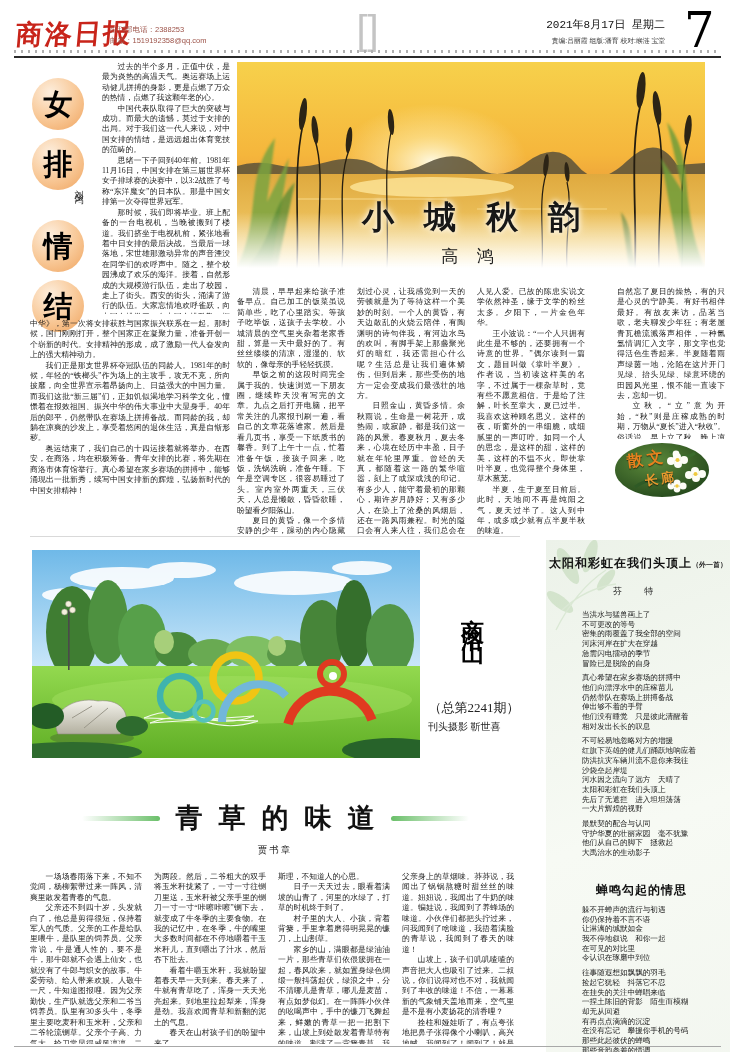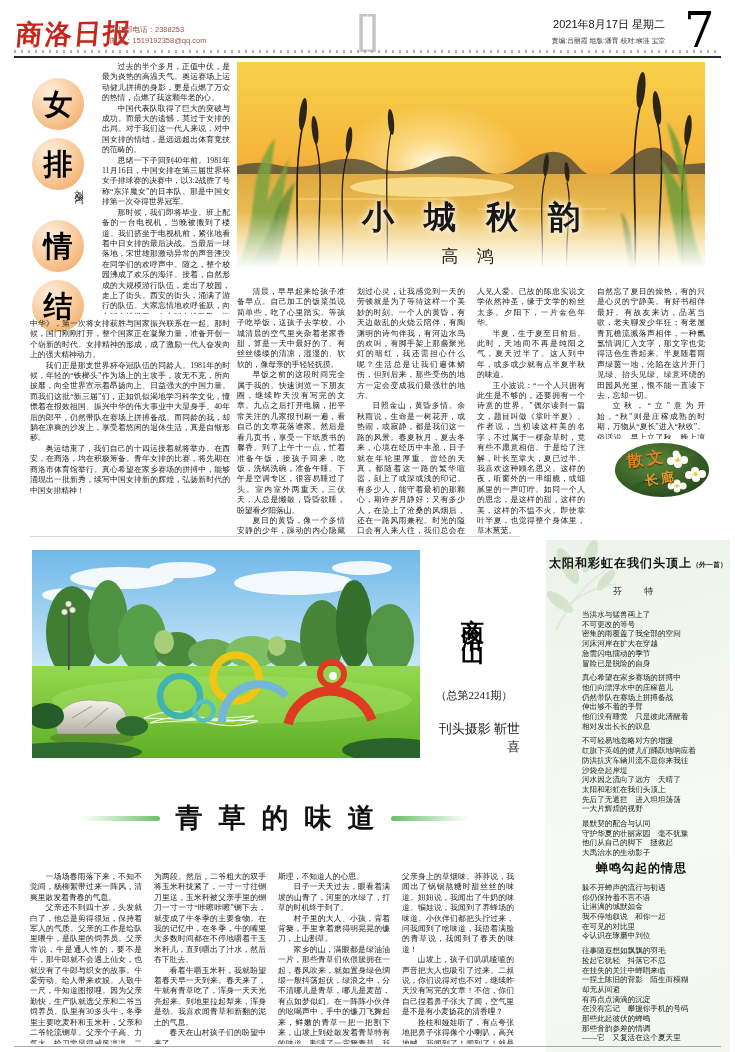--- a/index.html
+++ b/index.html
@@ -9,21 +9,21 @@
   
   #masthead{left:16px;top:16px;font-size:27px;font-weight:900;color:#c8241a;
     font-family:"Liberation Serif",serif;transform:skewX(-6deg) rotate(-1deg);letter-spacing:2px;}
   #contact{left:110px;top:24px;width:150px;font-size:7.5px;line-height:11px;color:#9c5248;
     font-family:"Liberation Sans",sans-serif;}
   #section-title{left:0;top:8px;width:735px;display:flex;justify-content:center;align-items:center;}
   #section-title .br{font-size:40px;font-weight:200;color:#c4c4c4;font-family:"Liberation Sans",sans-serif;}
   #section-title .tx{font-size:29px;color:#8f8f8f;letter-spacing:24px;padding:0 0 0 18px;
     font-family:"Liberation Sans","DejaVu Sans",sans-serif;}
   #dateblock{left:440px;top:17px;width:225px;text-align:right;font-family:"Liberation Sans",sans-serif;}
-  #dateblock .d1{font-size:11px;color:#111;}
+  #dateblock .d1{font-size:11px;color:#111;font-family:Liberation Mono, monospace;}
   #dateblock .d2{font-size:6.8px;color:#333;margin-top:4px;}
   #pagenum{left:684px;top:2px;font-size:48px;font-family:"DejaVu Serif",serif;color:#000;}
   #dotline{left:14px;top:50px;width:707px;height:3px;
     background:repeating-linear-gradient(90deg,#b0b0b0 0 2px,transparent 2px 7px);}
   #headrule{left:14px;top:56px;width:707px;height:2px;background:#2a2a2a;}
   
   .bodytext{font-size:7.8px;line-height:10.4px;text-align:justify;overflow:hidden;}
   .bodytext p{margin:0;text-indent:2em;}
   .cont p:first-child{text-indent:0;}
   
@@ -54,35 +54,35 @@
   #prose-logo .t1{left:12px;top:6px;font-size:16px;letter-spacing:4px;}
   #prose-logo .t2{left:30px;top:27px;font-size:13px;letter-spacing:3px;color:#e89a2e;}
   
   #middivider{left:30px;top:536px;width:490px;height:1px;background:#d9d9d9;}
   #bottomrule{left:14px;top:1046px;width:707px;height:1px;background:#a8a8a8;}
   
   #photo2{left:32px;top:550px;width:388px;height:208px;}
   #slscap{left:428px;top:556px;width:92px;height:205px;}
   #sls-title{position:absolute;left:30px;top:44px;writing-mode:vertical-rl;font-size:23px;
     font-weight:900;letter-spacing:11px;color:#000;font-family:"Liberation Sans","DejaVu Sans",sans-serif;}
-  #sls-issue{position:absolute;left:0;top:132px;width:100%;text-align:center;font-size:11px;color:#222;}
-  #sls-credit{position:absolute;left:0;top:164px;width:100%;text-align:right;font-size:13px;color:#222;}
+  #sls-issue{position:absolute;left:0;top:143px;width:100%;text-align:center;font-size:13px;color:#222;}
+  #sls-credit{position:absolute;left:0;top:164px;width:100%;text-align:left;font-size:10px;color:#222;}
   
   #poemblk{left:546px;top:540px;width:184px;height:648px;
     background:linear-gradient(160deg,#ecf2e9 0%,#f7faf4 45%,#f1f5ee 100%);}
   #poem-title{position:absolute;left:0;top:15px;width:184px;display:flex;justify-content:center;
     align-items:baseline;white-space:nowrap;font-family:"Liberation Sans","DejaVu Sans",sans-serif;}
   #poem-title .main{font-size:12px;font-weight:900;letter-spacing:1px;color:#111;}
   #poem-title .sub{font-size:7px;font-weight:700;color:#222;}
   #poem-author{position:absolute;left:0;top:45px;width:100%;text-align:center;font-size:9px;
     letter-spacing:10px;color:#222;}
   #poem-flow{position:absolute;left:36px;top:70px;width:144px;}
   .pline{font-size:7.6px;line-height:9.7px;color:#222;white-space:nowrap;}
   .pgap{height:5px;}
-  #poem2-title{font-size:12px;font-weight:900;color:#111;margin:2px 0 6px 14px;
+  #poem2-title{font-size:12px;font-weight:900;color:#111;margin:24px 0 6px 14px;
     font-family:"Liberation Sans","DejaVu Sans",sans-serif;letter-spacing:1px;}
   
   #grassblk{left:30px;top:800px;width:490px;}
   #grass-titlerow{display:flex;justify-content:center;align-items:center;}
   .gdash{width:78px;height:5px;border-radius:3px;}
   #gdash-l{background:linear-gradient(90deg,rgba(140,205,130,0) 0%,#6abf69 100%);}
   #gdash-r{background:linear-gradient(270deg,rgba(140,205,130,0) 0%,#6abf69 100%);}
   #grass-title{font-size:27px;font-weight:900;letter-spacing:16px;padding-left:16px;color:#111;
     font-family:"Liberation Sans","DejaVu Sans",sans-serif;}
   #grass-author{text-align:center;font-size:9.5px;margin-top:8px;color:#222;letter-spacing:2px;}
@@ -203,24 +203,24 @@
         <p>清晨，早早起来给孩子准备早点。自己加工的饭菜虽说简单些，吃了心里踏实。等孩子吃毕饭，送孩子去学校。小城清晨的空气里夹杂着老家香甜，算是一天中最好的了。有丝丝缕缕的清凉，湿湿的、软软的，像母亲的手轻轻抚摸。</p>
         <p>早饭之前的这段时间完全属于我的。快速浏览一下朋友圈，继续昨天没有写完的文章。九点之后打开电脑，把平常关注的几家报刊刷一遍，看自己的文章花落谁家。然后是看几页书，享受一下纸质书的馨香。到了上午十一点，忙着准备午饭，接孩子回来，吃饭，洗锅洗碗，准备午睡。下午是空调专区，很容易睡过了头。室内室外两重天，三伏天，人总是懒散，昏昏欲睡，盼望看夕阳落山。</p>
         <p>夏日的黄昏，像一个多情安静的少年，躁动的内心隐藏得不露声色，清爽的表象让人如此陶醉。翠绿、湿润、蓬勃的样子让人浮躁的心趋于舒缓。走在村道上，映入眼帘的是一幅幅充满生命力的画面，夏日的黄昏就是一首无字的歌，优美的旋律轻轻</p>
       </div>
     <div class="acol bodytext cont" style="left:120px">
         <p>划过心灵，让我感觉到一天的劳顿就是为了等待这样一个美妙的时刻。一个人的黄昏，有天边散乱的火烧云陪伴，有陶渊明的诗句伴我，有河边水鸟的欢叫，有脚手架上那盏聚光灯的暗红，我还需担心什么呢？生活总是让我们遍体鳞伤，但到后来，那些受伤的地方一定会变成我们最强壮的地方。</p>
         <p>日照金山，黄昏多情。余秋雨说，生命是一树花开，或热闹，或寂静，都是我们这一路的风景。春夏秋月，夏去冬来，心境在经历中丰盈，日子就在年轮里厚重。曾经的天真，都随着这一路的繁华喧嚣，刻上了或深或浅的印记。有多少人，能守着最初的那颗心，期许岁月静好；又有多少人，在染上了沧桑的风烟后，还在一路风雨兼程。时光的隘口会有人来人往，我们总会在旧的路上看到新的风景。可不论光阴如何流转，有些东西永远不会老，比如爱，比如希望。</p>
       </div>
     <div class="acol bodytext cont" style="left:240px">
         <p>人见人爱。已故的陈忠实说文学依然神圣，缘于文学的粉丝太多。夕阳下，一片金色年华。</p>
+        <p>王小波说：“一个人只拥有此生是不够的，还要拥有一个诗意的世界。”偶尔读到一篇文，题目叫做《掌叶半夏》。作者说，当初读这样美的名字，不过属于一棵杂草时，竟有些不愿意相信。于是给了注解，叶长至掌大，夏已过半。我喜欢这种顾名思义。这样的夜，听窗外的一串细脆，或细腻里的一声叮咛。如同一个人的思念，是这样的甜，这样的美，这样的不愠不火。即使掌叶半夏，也觉得整个身体里，草木葱茏。</p>
         <p>半夏，生于夏至日前后。此时，天地间不再是纯阳之气，夏天过半了。这人到中年，或多或少就有点半夏半秋的味道。</p>
-        <p>王小波说：“一个人只拥有此生是不够的，还要拥有一个诗意的世界。”偶尔读到一篇文，题目叫做《掌叶半夏》。作者说，当初读这样美的名字，不过属于一棵杂草时，竟有些不愿意相信。于是给了注解，叶长至掌大，夏已过半。我喜欢这种顾名思义。这样的夜，听窗外的一串细脆，或细腻里的一声叮咛。如同一个人的思念，是这样的甜，这样的美，这样的不愠不火。即使掌叶半夏，也觉得整个身体里，草木葱茏。</p>
-      </div>
-    <div class="acol bodytext cont" style="left:360px" id="acol4">
+      </div>
+    <div class="acol bodytext cont" style="left:380px" id="acol4">
         <p>自然忘了夏日的燥热，有的只是心灵的宁静美。有好书相伴最好。有故友来访，品茗当歌，老夫聊发少年狂；有老屋青瓦檐流溅落声相伴，一种氤氲情调汇入文字，那文字也觉得活色生香起来。半夏随着雨声绿茵一地，沦陷在这片开门见绿、抬头见绿、绿意环绕的田园风光里，恨不能一直读下去，忘却一切。</p>
         <p>立秋，“立”意为开始，“秋”则是庄稼成熟的时期，万物从“夏长”进入“秋收”。俗话说，早上立了秋，晚上凉飕飕。一场秋雨一场寒，一幕幕新的气象铺天盖地而来。</p>
       </div>
     <div id="prose-logo">
       <svg width="94" height="54" viewBox="0 0 94 54">
         <defs>
           <radialGradient id="lg" cx=".4" cy=".35" r=".8">
             <stop offset="0" stop-color="#5d8a3b"></stop>
               <stop offset="1" stop-color="#1d4018"></stop>
           </radialGradient>
@@ -398,38 +398,39 @@
         </div>
     </div>
   </div>
 
   <div class="abs" id="grassblk">
     <div id="grass-titlerow">
       <div class="gdash" id="gdash-l"></div>
       <div id="grass-title">青草的味道</div>
       <div class="gdash" id="gdash-r"></div>
     </div>
+    <div id="grass-author">贾书章</div>
   </div>
   <div class="abs" id="grass-cols">
     <div class="gcol bodytext" style="left:0">
         <p>一场场春雨落下来，不知不觉间，杨柳絮带过来一阵风，清爽里散发着青春的气息。</p>
         <p>父亲还不到四十岁，头发就白了，他总是剪得很短，保持着军人的气质。父亲的工作是给队里喂牛，是队里的饲养员。父亲常说，牛是通人性的，要不是牛，那牛郎就不会遇上仙女，也就没有了牛郎与织女的故事。牛爱劳动、给人带来欢娱。人敬牛一尺，牛知道图报哩。因为父亲勤快，生产队就选父亲和二爷当饲养员。队里有30多头牛，冬季里主要吃麦秆和玉米秆，父亲和二爷轮流铡草。父亲个子高、力气大，抡刀常显得威风凛凛。二爷双手把玉米秆放到铡刀下，只听见“咔嚓”一声，父亲手起刀落，一捆玉米秆就被一铡</p>
       </div>
     <div class="gcol bodytext cont" style="left:124px">
         <p>为两段。然后，二爷粗大的双手将玉米秆拢紧了，一寸一寸往铡刀里送，玉米秆被父亲手里的铡刀一寸一寸“咔嚓咔嚓”铡下去，就变成了牛冬季的主要食物。在我的记忆中，在冬季，牛的嘴里大多数时间都在不停地嚼着干玉米秆儿，直到嚼出了汁水，然后吞下肚去。</p>
         <p>看着牛嚼玉米秆，我就盼望着春天早一天到来。春天来了，牛就有青草吃了，浑身一天天光亮起来。到地里拉起犁来，浑身是劲。我喜欢闻青草和新翻的泥土的气息。</p>
         <p>春天在山村孩子们的盼望中来了。</p>
       </div>
     <div class="gcol bodytext cont" style="left:248px">
         <p>斯理，不知道人的心思。</p>
         <p>日子一天天过去，眼看着满坡的山青了，河里的水绿了，打草的时机终于到了。</p>
         <p>村子里的大人、小孩，背着背篓，手里拿着磨得明晃晃的镰刀，上山割草。</p>
         <p>家乡的山，满眼都是绿油油一片，那些青草们依偎簇拥在一起，春风吹来，就如置身绿色绸缎一般抖荡起伏，绿浪之中，分不清哪儿是青草，哪儿是麦苗，有点如梦似幻。在一阵阵小伙伴的吆喝声中，手中的镰刀飞舞起来，鲜嫩的青草一把一把割下来，山坡上到处散发着青草特有的味道。割满了一背篓青草，我们一群娃娃就坐在山坡上，张大了鼻孔，贪婪地吸吮着青草的味道。</p>
       </div>
     <div class="gcol bodytext cont" style="left:372px">
         <p>父亲身上的草烟味。莽莽说，我闻出了锅锅熬糖时甜丝丝的味道。妞妞说，我闻出了牛奶的味道。犏娃说，我闻到了养蜂场的味道。小伙伴们都把头拧过来，问我闻到了啥味道，我捂着满脸的青草说，我闻到了春天的味道！</p>
-        <p>山坡上，孩子们叽叽喳喳的声音把大人也吸引了过来。二叔说，你们说得对也不对，继续昨天没有写完的文章！不信，你们自己捏着鼻子张大了闻，空气里是不是有小麦扬花的清香哩？</p>
+        <p>山坡上，孩子们叽叽喳喳的声音把大人也吸引了过来。二叔说，你们说得对也不对，我就闻到了丰收的味道！不信，一幕幕新的气象铺天盖地而来，空气里是不是有小麦扬花的清香哩？</p>
         <p>拴柱和娅娃听了，有点夸张地把鼻子张得像个小喇叭，高兴地喊，我闻到了！闻到了！就是二叔说的小麦扬花的味道！大家也都说闻到了。</p>
       </div>
   </div>
 
   <div class="abs" id="bottomrule"></div>
 </div>
 
 </body></html>

